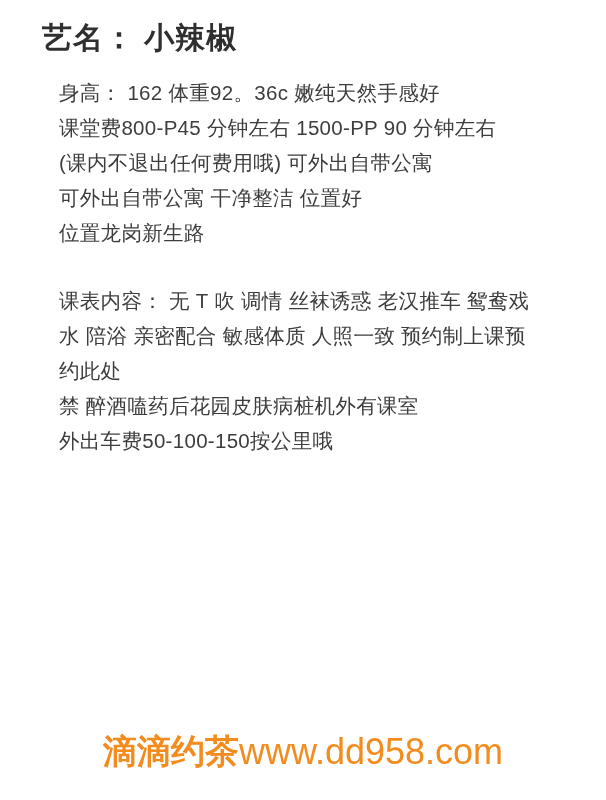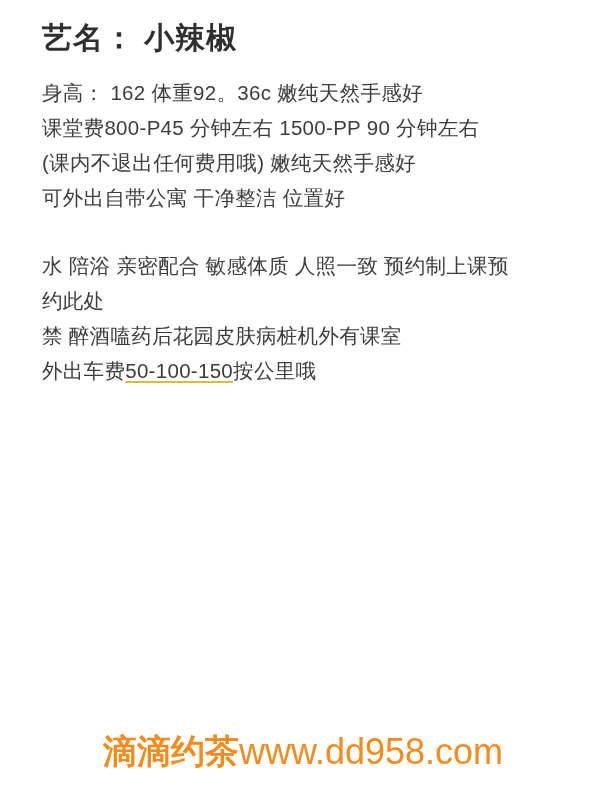--- a/index.html
+++ b/index.html
@@ -30,33 +30,33 @@
     color: #2f2f2f;
     letter-spacing: 1px;
     margin: 10px 0 18px 0;
     line-height: 1.3;
   }
   .body-block {
     font-size: 20.5px;
     line-height: 35px;
     color: #3d3d3d;
     letter-spacing: 0.3px;
+    margin-left: 17px;
   }
   .line {
     white-space: pre-wrap;
     word-break: break-word;
   }
   .spacer {
     height: 33px;
   }
   .fare-line {
     display: block;
   }
   .fare-underline {
-    text-decoration: underline;
     text-decoration-color: #e0b84a;
     text-underline-offset: 3px;
     text-decoration-thickness: 2px;
   }
   .footer {
     position: absolute;
     left: 0;
     bottom: 0;
     width: 606px;
     height: 96px;
@@ -82,25 +82,27 @@
 </head>
 <body>
 
 <div class="page">
 
   <div class="title">艺名： 小辣椒</div>
 
   <div class="body-block">
     <div class="line">身高： 162 体重92。36c 嫩纯天然手感好</div>
     <div class="line">课堂费800-P45 分钟左右 1500-PP 90 分钟左右</div>
-    <div class="line">(课内不退出任何费用哦) 嫩纯天然手感好</div>
+    <div class="line">(课内不退出任何费用哦) 可外出自带公寓</div>
     <div class="line">可外出自带公寓 干净整洁 位置好</div>
+    <div class="line">位置龙岗新生路</div>
 
     <div class="spacer"></div>
 
+    <div class="line">课表内容： 无 T 吹 调情 丝袜诱惑 老汉推车 鸳鸯戏</div>
     <div class="line">水 陪浴 亲密配合 敏感体质 人照一致 预约制上课预</div>
     <div class="line">约此处</div>
     <div class="line">禁 醉酒嗑药后花园皮肤病桩机外有课室</div>
 
     <div class="line fare-line"><span>外出车费</span><span class="fare-underline">50-100-150</span><span>按公里哦</span></div>
   </div>
 
 </div>
 
 <div class="footer">

